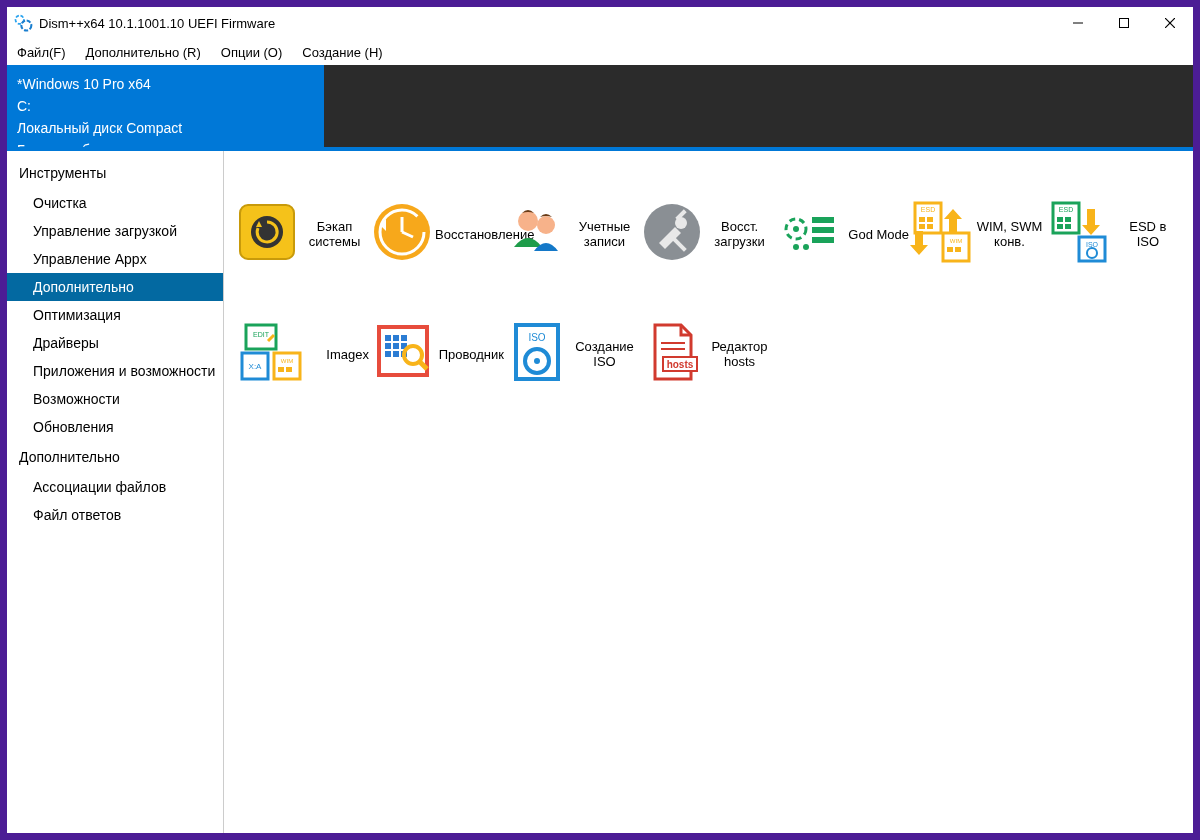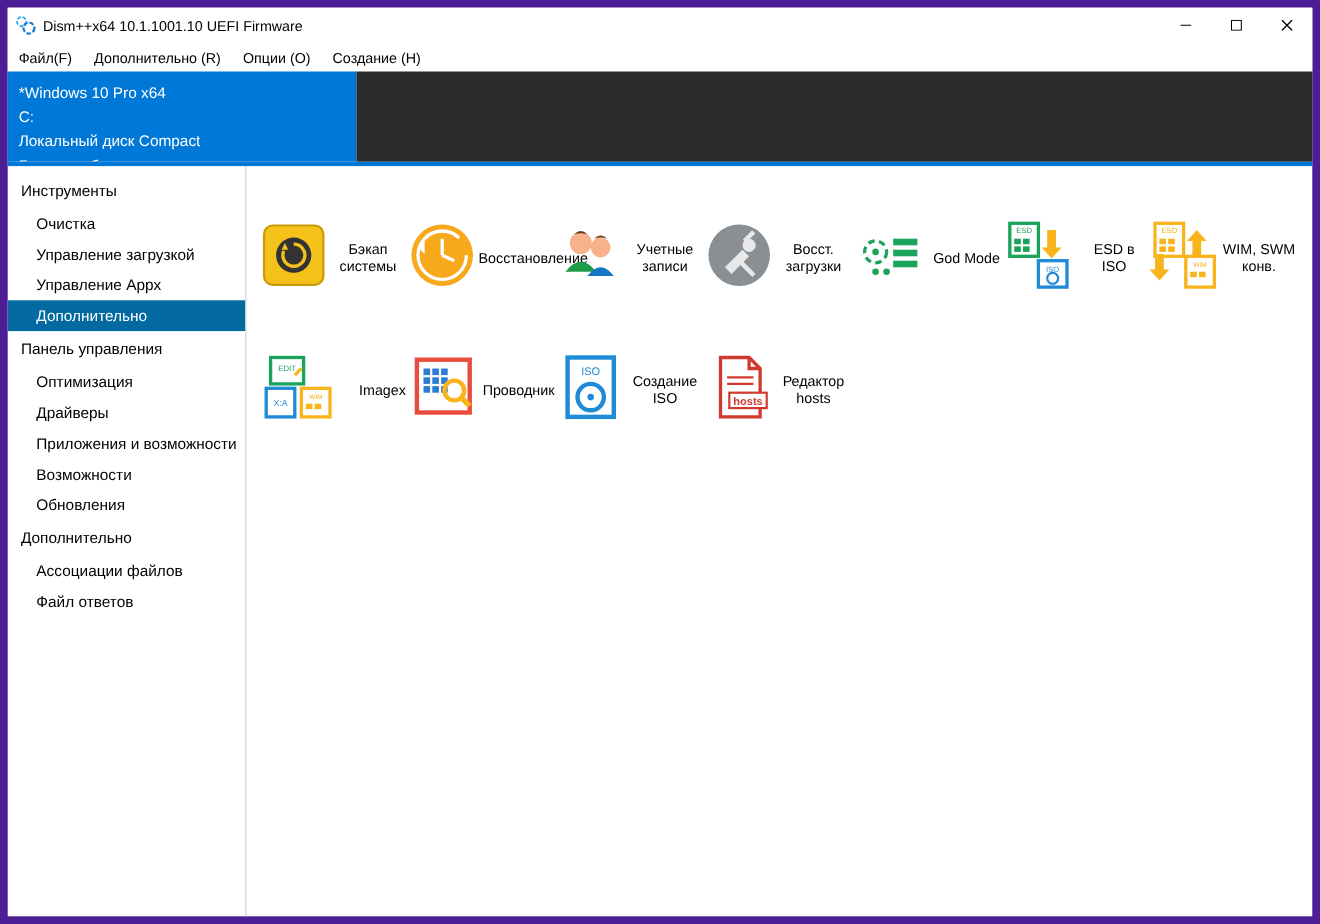--- a/index.html
+++ b/index.html
@@ -80,21 +80,20 @@
   <div class="sep"></div>
 
   <div class="body">
     <div class="sidebar">
       <div class="side-header">Инструменты</div>
       <div class="side-item">Очистка</div>
       <div class="side-item">Управление загрузкой</div>
       <div class="side-item">Управление Appx</div>
       <div class="side-item selected">Дополнительно</div>
 
-      <div class="side-header">Панель управления</div>
       <div class="side-item">Оптимизация</div>
       <div class="side-item">Драйверы</div>
       <div class="side-item">Приложения и возможности</div>
       <div class="side-item">Возможности</div>
       <div class="side-item">Обновления</div>
 
       <div class="side-header">Дополнительно</div>
       <div class="side-item">Ассоциации файлов</div>
       <div class="side-item">Файл ответов</div>
     </div>
@@ -160,38 +159,20 @@
               <circle cx="18" cy="30" r="10" fill="none" stroke="#1aa35a" stroke-width="3" stroke-dasharray="6 4"></circle>
               <circle cx="18" cy="30" r="3" fill="#1aa35a"></circle>
               <rect x="34" y="18" width="22" height="6" fill="#1aa35a"></rect>
               <rect x="34" y="28" width="22" height="6" fill="#1aa35a"></rect>
               <rect x="34" y="38" width="22" height="6" fill="#1aa35a"></rect>
               <circle cx="18" cy="48" r="3" fill="#1aa35a"></circle>
               <circle cx="28" cy="48" r="3" fill="#1aa35a"></circle>
             </svg>
           </span>
           <span class="tool-label">God Mode</span>
-        </div>
-
-        <div class="tool-item">
-          <span class="tool-icon">
-            <svg width="66" height="66" viewBox="0 0 66 66">
-              <rect x="6" y="4" width="26" height="30" fill="#fff" stroke="#1aa35a" stroke-width="3"></rect>
-              <text x="19" y="13" font-size="7" fill="#1aa35a" text-anchor="middle">ESD</text>
-              <rect x="10" y="18" width="6" height="5" fill="#1aa35a"></rect>
-                <rect x="18" y="18" width="6" height="5" fill="#1aa35a"></rect>
-              <rect x="10" y="25" width="6" height="5" fill="#1aa35a"></rect>
-                <rect x="18" y="25" width="6" height="5" fill="#1aa35a"></rect>
-              <path d="M40 10 v16 l-5 0 l9 10 l9 -10 l-5 0 v-16 z" fill="#f8b41a"></path>
-              <rect x="32" y="38" width="26" height="24" fill="#fff" stroke="#1f8bd6" stroke-width="3"></rect>
-              <text x="45" y="48" font-size="7" fill="#1f8bd6" text-anchor="middle">ISO</text>
-              <circle cx="45" cy="54" r="5" fill="none" stroke="#1f8bd6" stroke-width="2"></circle>
-            </svg>
-          </span>
-          <span class="tool-label">ESD в ISO</span>
         </div>
 
         <div class="tool-item">
           <span class="tool-icon">
             <svg width="66" height="66" viewBox="0 0 66 66">
               <rect x="6" y="4" width="26" height="30" fill="#fff" stroke="#f8b41a" stroke-width="3"></rect>
               <text x="19" y="13" font-size="7" fill="#f8b41a" text-anchor="middle">ESD</text>
               <rect x="10" y="18" width="6" height="5" fill="#f8b41a"></rect>
                 <rect x="18" y="18" width="6" height="5" fill="#f8b41a"></rect>
               <rect x="10" y="25" width="6" height="5" fill="#f8b41a"></rect>
@@ -203,20 +184,38 @@
               <rect x="38" y="48" width="6" height="5" fill="#f8b41a"></rect>
                 <rect x="46" y="48" width="6" height="5" fill="#f8b41a"></rect>
             </svg>
           </span>
           <span class="tool-label">WIM, SWM конв.</span>
         </div>
 
         <div class="tool-item">
           <span class="tool-icon">
             <svg width="66" height="66" viewBox="0 0 66 66">
+              <rect x="6" y="4" width="26" height="30" fill="#fff" stroke="#1aa35a" stroke-width="3"></rect>
+              <text x="19" y="13" font-size="7" fill="#1aa35a" text-anchor="middle">ESD</text>
+              <rect x="10" y="18" width="6" height="5" fill="#1aa35a"></rect>
+                <rect x="18" y="18" width="6" height="5" fill="#1aa35a"></rect>
+              <rect x="10" y="25" width="6" height="5" fill="#1aa35a"></rect>
+                <rect x="18" y="25" width="6" height="5" fill="#1aa35a"></rect>
+              <path d="M40 10 v16 l-5 0 l9 10 l9 -10 l-5 0 v-16 z" fill="#f8b41a"></path>
+              <rect x="32" y="38" width="26" height="24" fill="#fff" stroke="#1f8bd6" stroke-width="3"></rect>
+              <text x="45" y="48" font-size="7" fill="#1f8bd6" text-anchor="middle">ISO</text>
+              <circle cx="45" cy="54" r="5" fill="none" stroke="#1f8bd6" stroke-width="2"></circle>
+            </svg>
+          </span>
+          <span class="tool-label">ESD в ISO</span>
+        </div>
+
+        <div class="tool-item">
+          <span class="tool-icon">
+            <svg width="66" height="66" viewBox="0 0 66 66">
               <rect x="8" y="6" width="30" height="24" fill="#fff" stroke="#1aa35a" stroke-width="3"></rect>
               <text x="23" y="18" font-size="7" fill="#1aa35a" text-anchor="middle">EDIT</text>
               <path d="M30 22 l6 -6" stroke="#f8b41a" stroke-width="3"></path>
               <rect x="4" y="34" width="26" height="26" fill="#fff" stroke="#1f8bd6" stroke-width="3"></rect>
               <text x="17" y="50" font-size="8" fill="#1f8bd6" text-anchor="middle">X:A</text>
               <rect x="36" y="34" width="26" height="26" fill="#fff" stroke="#f8b41a" stroke-width="3"></rect>
               <text x="49" y="44" font-size="6" fill="#f8b41a" text-anchor="middle">WIM</text>
               <rect x="40" y="48" width="6" height="5" fill="#f8b41a"></rect>
                 <rect x="48" y="48" width="6" height="5" fill="#f8b41a"></rect>
             </svg>

